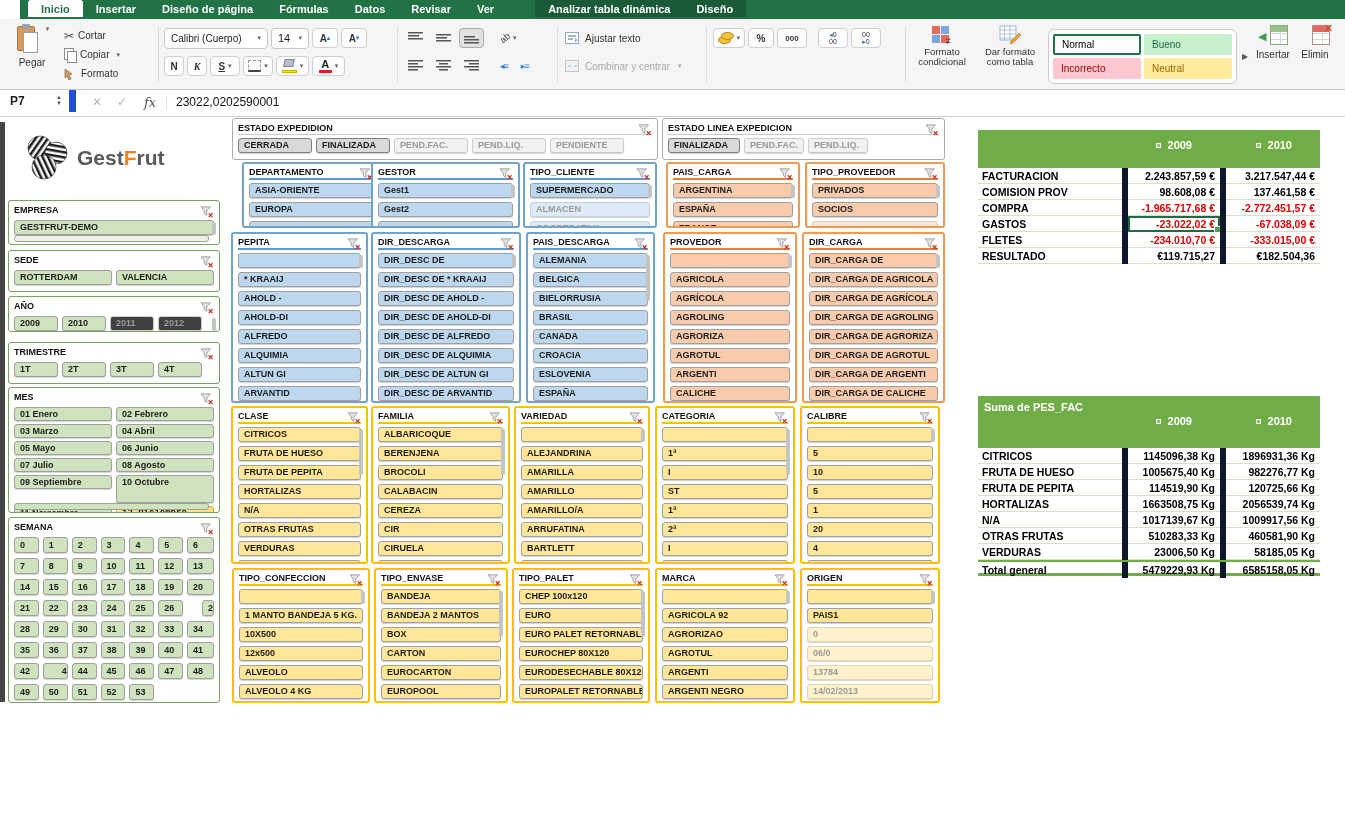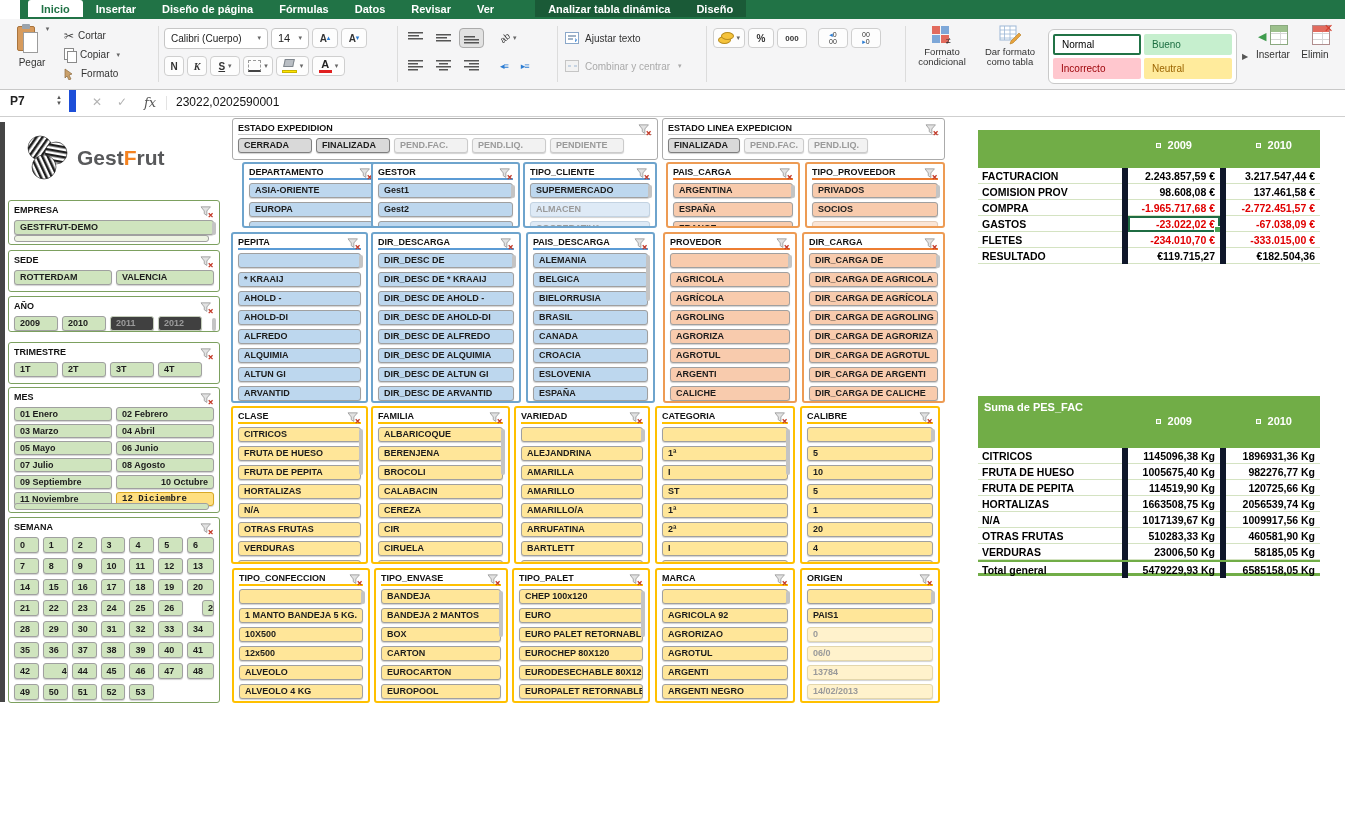--- a/index.html
+++ b/index.html
@@ -497,21 +497,21 @@
           <div class="sl-items grid" style="grid-template-columns: repeat(2, 1fr); gap: 3px 4px;">
             <div class="s-it st-sel" style="height: 14px; line-height: 12px;">01 Enero</div>
             <div class="s-it st-sel" style="height: 14px; line-height: 12px;">02 Febrero</div>
             <div class="s-it st-sel" style="height: 14px; line-height: 12px;">03 Marzo</div>
             <div class="s-it st-sel" style="height: 14px; line-height: 12px;">04 Abril</div>
             <div class="s-it st-sel" style="height: 14px; line-height: 12px;">05 Mayo</div>
             <div class="s-it st-sel" style="height: 14px; line-height: 12px;">06 Junio</div>
             <div class="s-it st-sel" style="height: 14px; line-height: 12px;">07 Julio</div>
             <div class="s-it st-sel" style="height: 14px; line-height: 12px;">08 Agosto</div>
             <div class="s-it st-sel" style="height: 14px; line-height: 12px;">09 Septiembre</div>
-            <div class="s-it st-sel" style="height: 14px; line-height: 12px; text-align: right;">10 Octubre</div>
+            <div class="s-it st-sel" style="height: 28px; line-height: 12px;">10 Octubre</div>
             <div class="s-it st-sel" style="height: 14px; line-height: 12px;">11 Noviembre</div>
             <div class="s-it st-hl" style="height: 14px; line-height: 12px; font-family: Liberation Mono, monospace;">12 Diciembre</div>
           </div>
           <div class="sl-sliver sliver-green"></div>
         </div>
         <div class="slicer theme-green" style="left: 8px; top: 517px; width: 212px; height: 186px;">
           <div class="sl-head">
             <span class="sl-title">SEMANA</span>
             <span class="sl-funnel"><svg width="14" height="12" viewBox="0 0 16 14">
                 <path d="M1 1h11l-4.2 4.8V11L4.8 9V5.8z" fill="#e2e2e2" stroke="#9a9a9a" stroke-width="1"></path>

